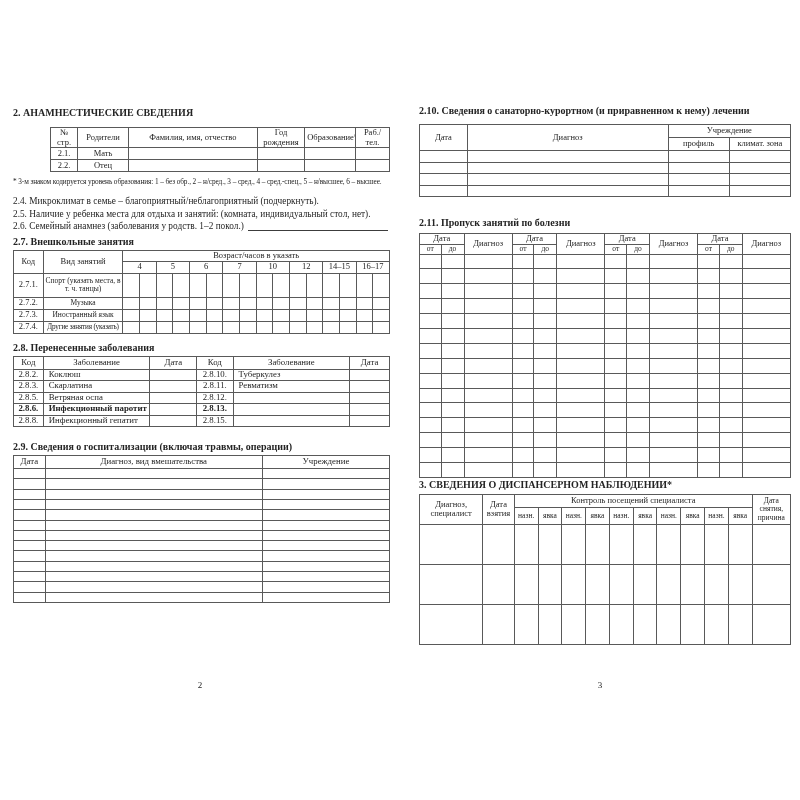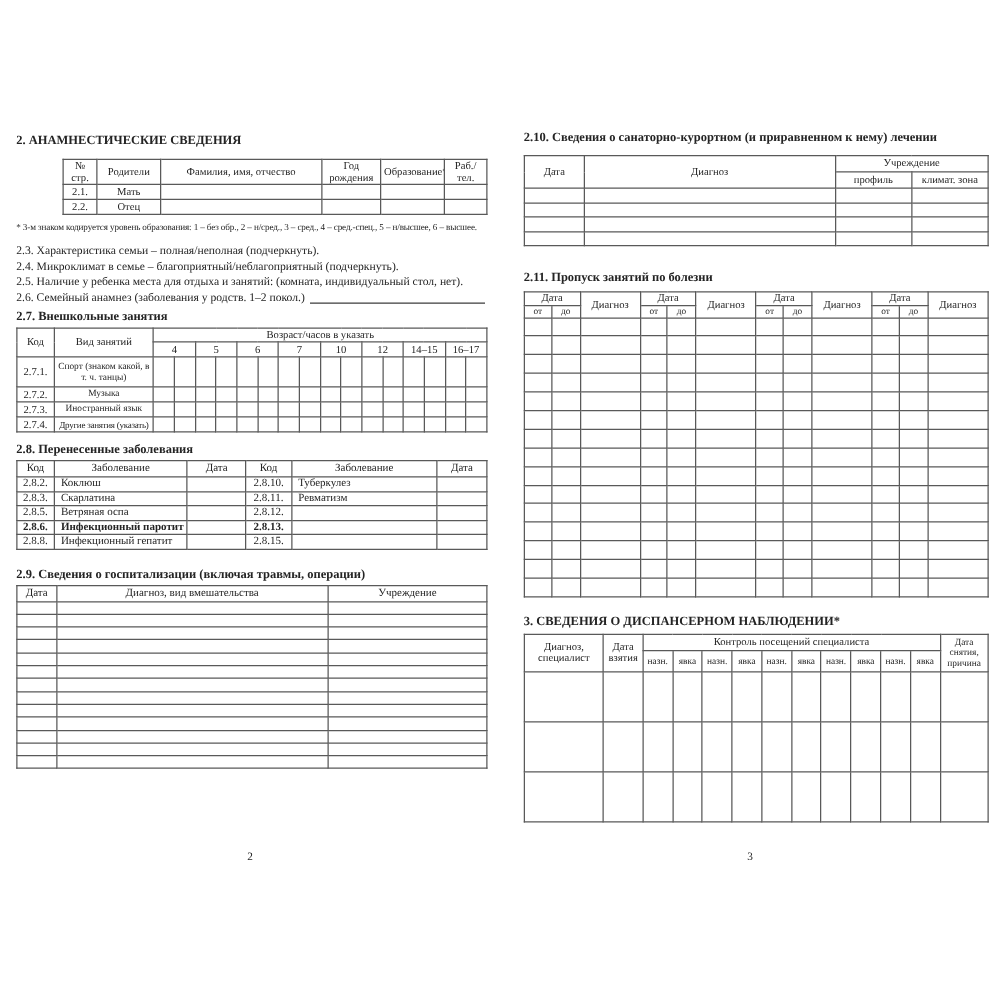--- a/index.html
+++ b/index.html
@@ -23,21 +23,21 @@
   td.al { text-align:left; padding-left:5px; }
   td.sm { font-size:7.5px; padding:0 1px; }
   td.xs { font-size:7.2px; padding:0; letter-spacing:-0.2px; }
 
   .m-parents { margin-top:8px;margin-left:37px; }
   .m-t27 { margin-top:2px; }  .t27-title { margin-top:2px; }
   .m-t28 { margin-top:2px; }  .t28-title { margin-top:7px; }
   .m-t29 { margin-top:2px; }  .t29-title { margin-top:13px; }
   .m-t210 { margin-top:7px; }
   .t211-title { margin-top:19px; } .m-t211 { margin-top:4px; }
-  .t3-title { margin-top:13px; }   .m-t3 { margin-top:3px; }
+  .t3-title { }   .m-t3 { margin-top:3px; }
   .t28 td { font-size:8.8px; }
   .t29 td { font-size:8.8px; }
 
   .pagenum { position:absolute; top:680px; left:0; width:100%; text-align:center;
              font-size:9px; }
 </style>
 </head>
 <body>
 
 <div class="sheet">
@@ -77,21 +77,20 @@
               <td></td>
               <td></td>
               <td></td>
               <td></td>
             </tr>
           </tbody>
         </table>
       </div>
     <div class="footnote">* 3-м знаком кодируется уровень образования: 1 – без обр., 2 – н/сред., 3 – сред., 4 – сред.-спец., 5 – н/высшее, 6 – высшее.</div>
     <div id="items-holder" class="items">
-        <p><span>2.3. Характеристика семьи – полная/неполная (подчеркнуть).</span></p>
         <p><span>2.4. Микроклимат в семье – благоприятный/неблагоприятный (подчеркнуть).</span></p>
         <p><span>2.5. Наличие у ребенка места для отдыха и занятий: (комната, индивидуальный стол, нет).</span></p>
         <p class="with-fill">
           <span>2.6. Семейный анамнез (заболевания у родств. 1–2 покол.)</span>
           <span class="fill"></span>
         </p>
       </div>
 
     <div class="sec-title t27-title">2.7. Внешкольные занятия</div>
     <div id="t27-holder" class="m-t27">
@@ -127,21 +126,21 @@
               <td colspan="2">5</td>
               <td colspan="2">6</td>
               <td colspan="2">7</td>
               <td colspan="2">10</td>
               <td colspan="2">12</td>
               <td colspan="2">14–15</td>
               <td colspan="2">16–17</td>
             </tr>
             <tr style="height: 24px;">
               <td>2.7.1.</td>
-              <td class="sm">Спорт (знаком какой, в т. ч. танцы)</td>
+              <td class="sm">Спорт (указать места, в т. ч. танцы)</td>
               <td></td>
               <td></td>
               <td></td>
               <td></td>
               <td></td>
               <td></td>
               <td></td>
               <td></td>
               <td></td>
               <td></td>

